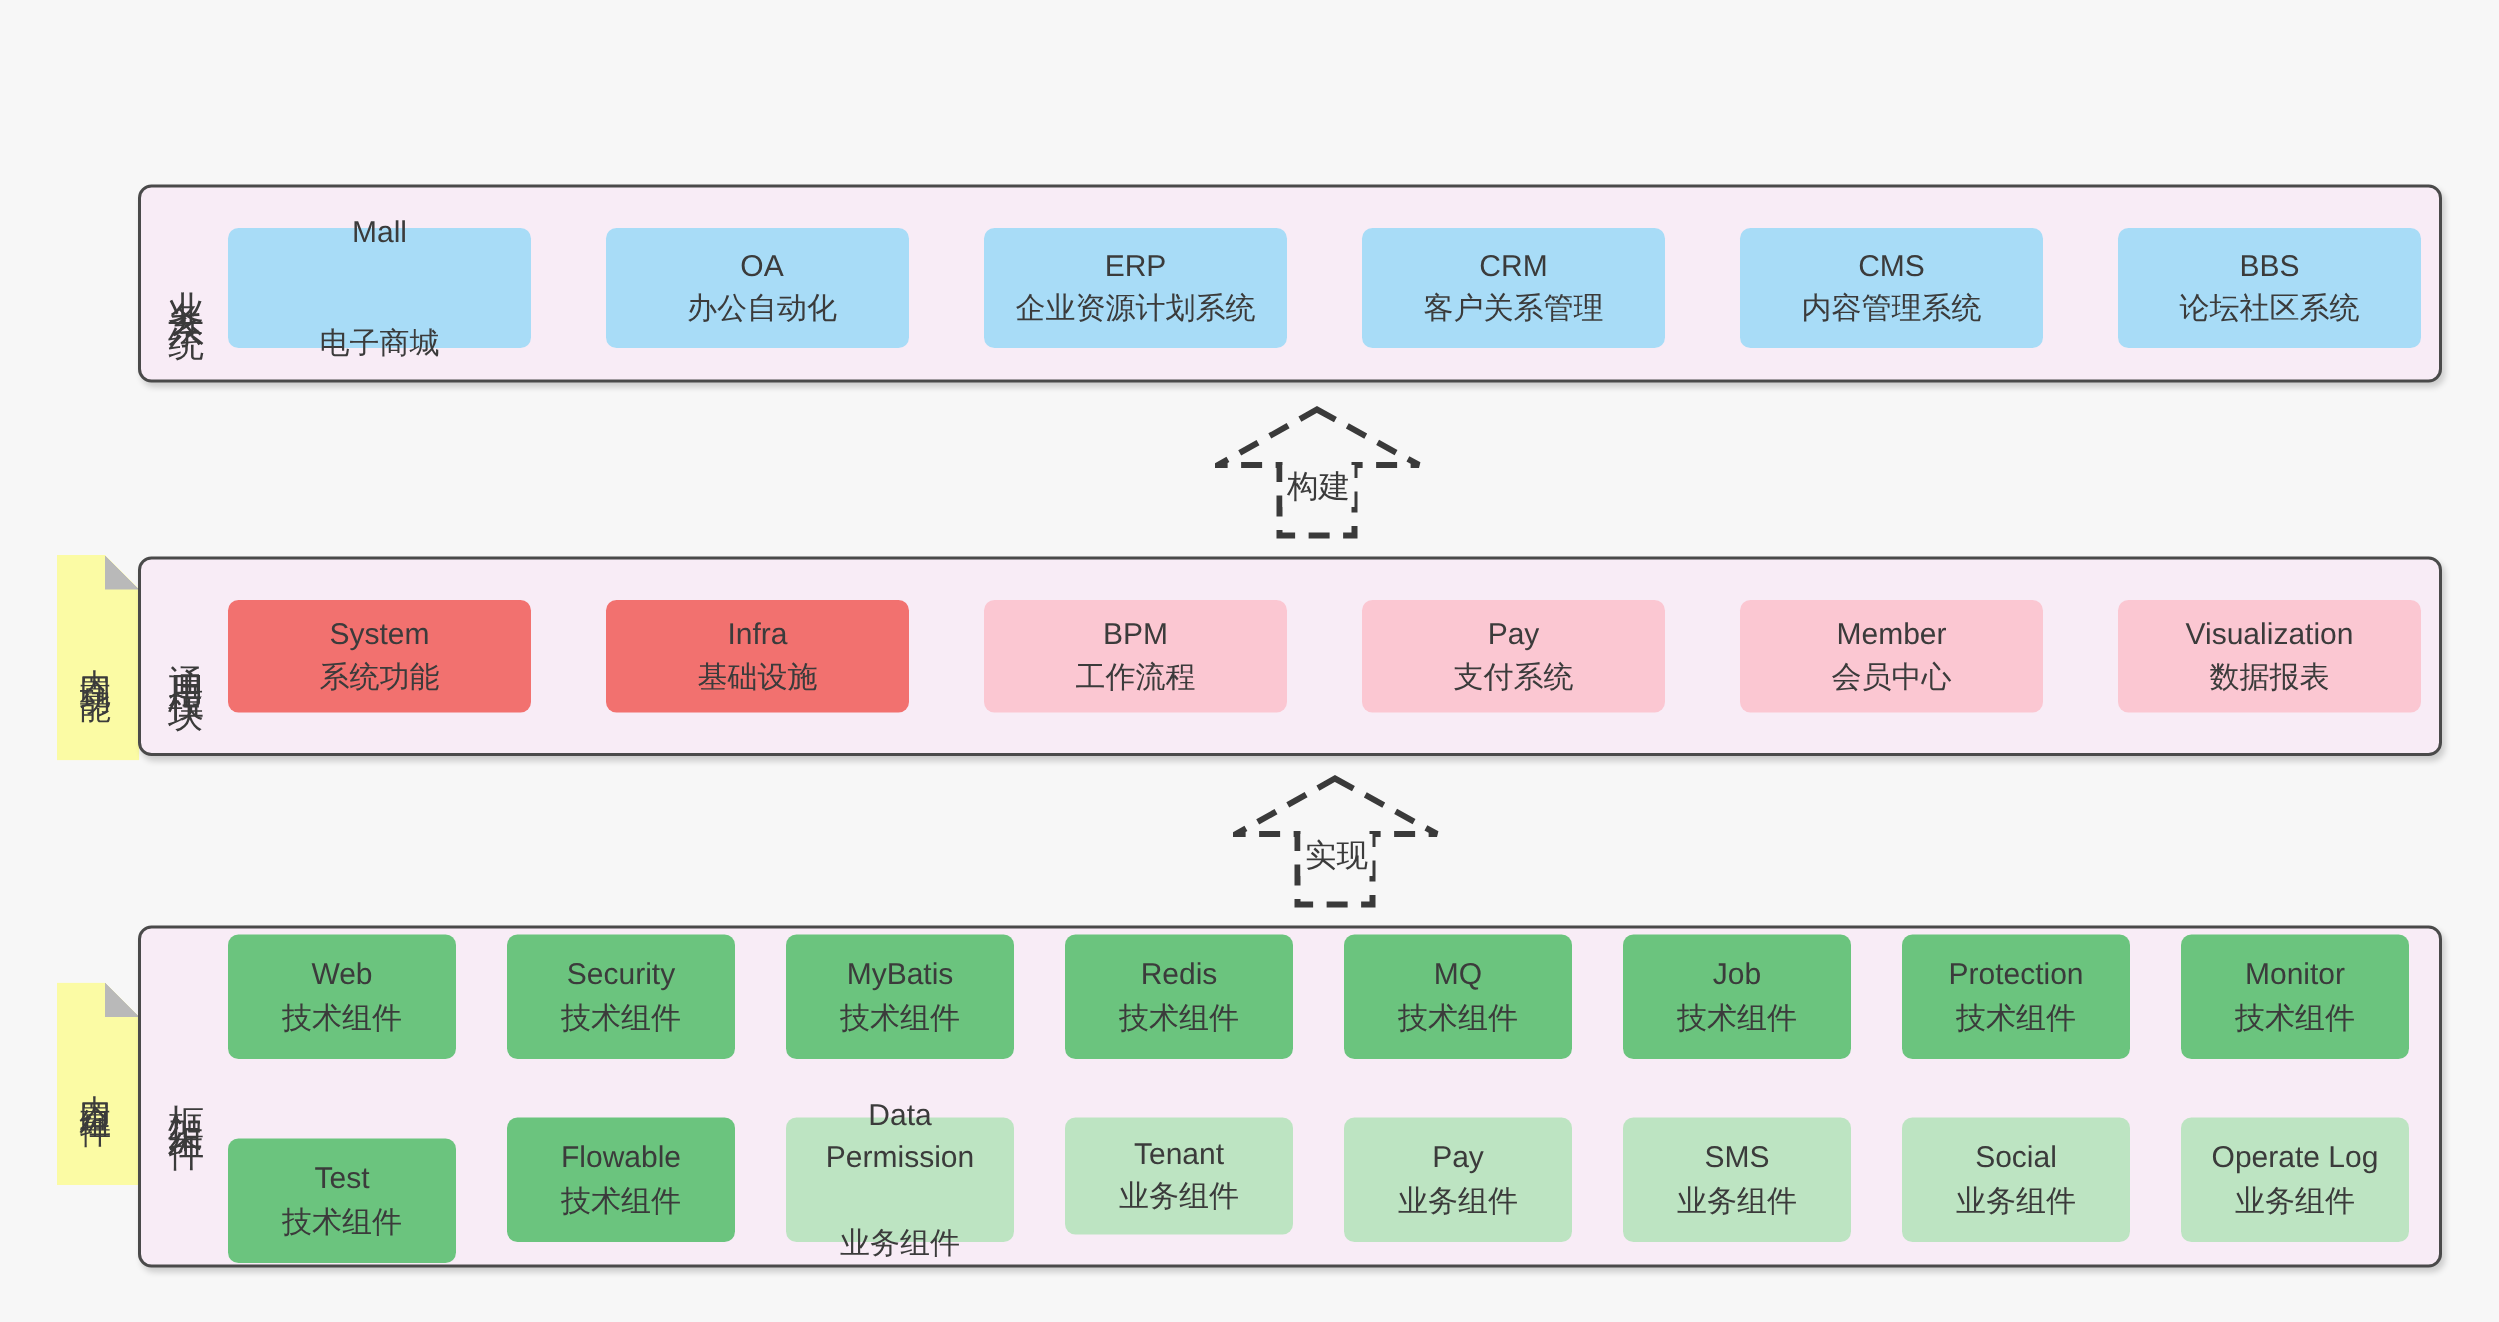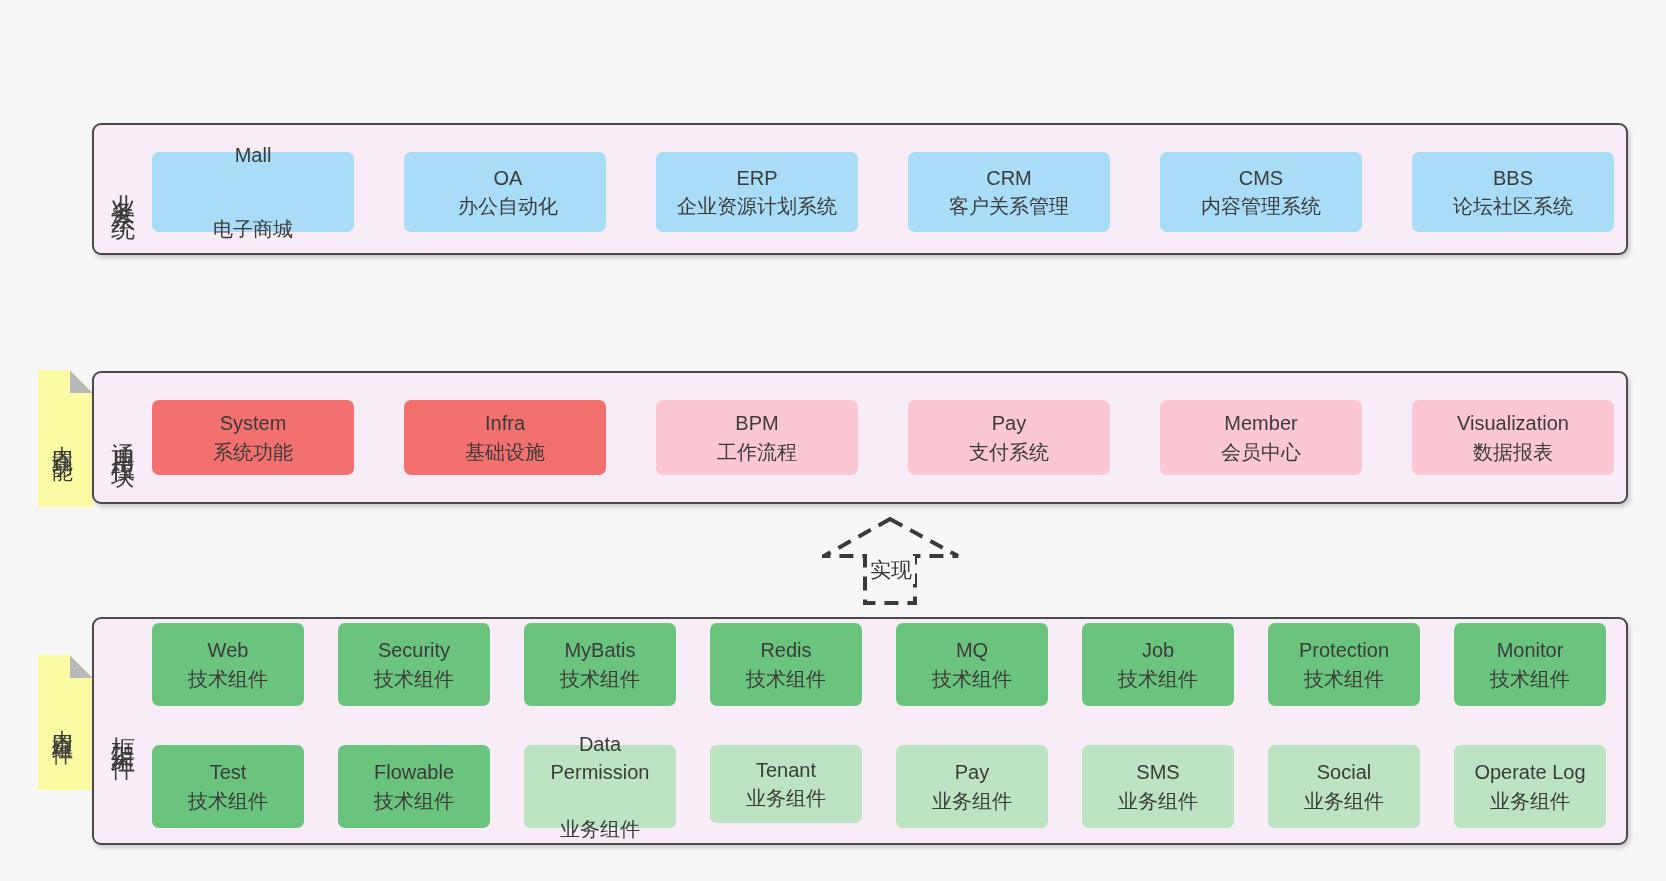--- a/index.html
+++ b/index.html
@@ -140,20 +140,26 @@
           <div>CMS</div>
           <div>内容管理系统</div>
         </div>
         <div class="box blue" style="height: 80px;">
           <div>BBS</div>
           <div>论坛社区系统</div>
         </div>
       </div>
   </section>
 
+  <div class="arrow" style="left:810px;top:270px;">
+    <svg viewBox="0 0 138 90">
+      <polygon points="68,3 136,40 93,40 93,87 43,87 43,40 2,40" fill="none" stroke="#3a3a3a" stroke-width="4" stroke-dasharray="14 9"></polygon>
+    </svg>
+    <span class="arrow-label">构建</span>
+  </div>
 
   <section class="panel" style="top:371px;height:133px;">
     <div class="panel-label">通用模块</div>
     <div class="box-row row-wide" style="top:27px;" id="band1-boxes">
         <div class="box red" style="height: 75px;">
           <div>System</div>
           <div>系统功能</div>
         </div>
         <div class="box red" style="height: 75px;">
           <div>Infra</div>
@@ -215,21 +221,21 @@
         <div class="box green" style="height: 83px;">
           <div>Protection</div>
           <div>技术组件</div>
         </div>
         <div class="box green" style="height: 83px;">
           <div>Monitor</div>
           <div>技术组件</div>
         </div>
       </div>
     <div class="box-row row-narrow" style="top:126px;" id="band2-row1">
-        <div class="box green" style="height: 83px;">
+        <div class="box green" style="height: 83px; margin-top: 14px;">
           <div>Test</div>
           <div>技术组件</div>
         </div>
         <div class="box green" style="height: 83px;">
           <div>Flowable</div>
           <div>技术组件</div>
         </div>
         <div class="box light-green" style="height: 83px; gap: 28px;">
           <div>Data Permission</div>
           <div>业务组件</div>

